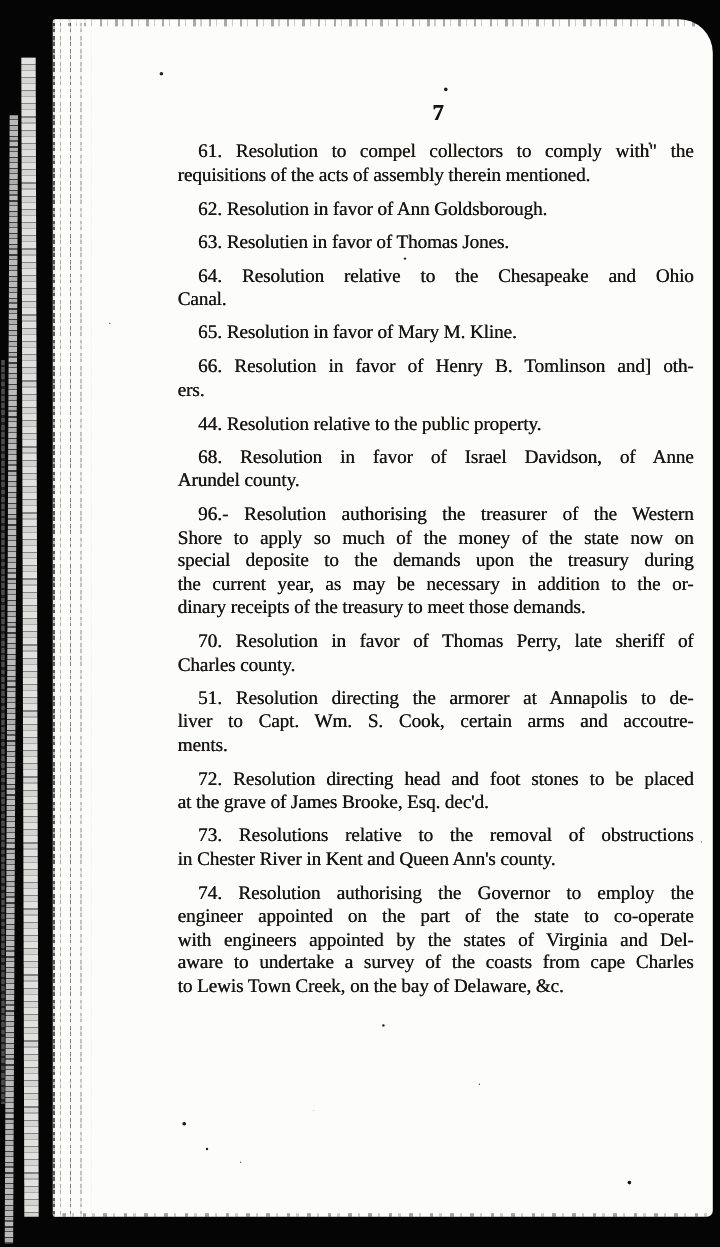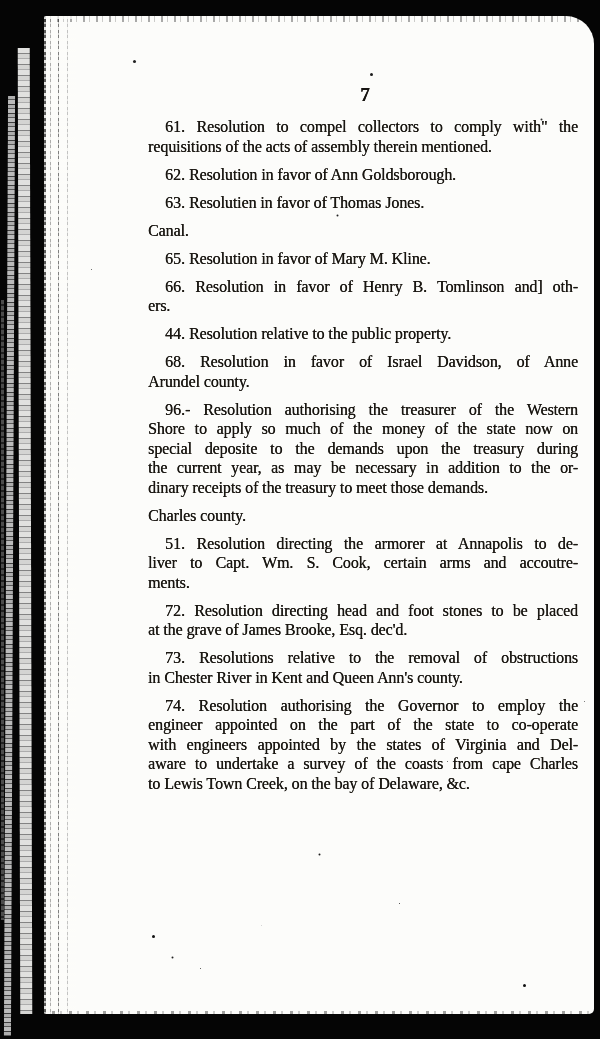--- a/index.html
+++ b/index.html
@@ -100,20 +100,21 @@
           <div class="line first"><b class="num">61.</b> Resolution to compel collectors to comply with" the</div>
           <div class="line last">requisitions of the acts of assembly therein mentioned.</div>
         </div>
         <div class="entry">
           <div class="line first last"><b class="num">62.</b> Resolution in favor of Ann Goldsborough.</div>
         </div>
         <div class="entry">
           <div class="line first last"><b class="num">63.</b> Resolutien in favor of Thomas Jones.</div>
         </div>
         <div class="entry">
+          <div class="line first"><b class="num">64.</b> Resolution relative to the Chesapeake and Ohio</div>
           <div class="line last">Canal.</div>
         </div>
         <div class="entry">
           <div class="line first last"><b class="num">65.</b> Resolution in favor of Mary M. Kline.</div>
         </div>
         <div class="entry">
           <div class="line first"><b class="num">66.</b> Resolution in favor of Henry B. Tomlinson and] oth-</div>
           <div class="line last">ers.</div>
         </div>
         <div class="entry">
@@ -124,20 +125,21 @@
           <div class="line last">Arundel county.</div>
         </div>
         <div class="entry">
           <div class="line first"><b class="num">96.-</b> Resolution authorising the treasurer of the Western</div>
           <div class="line">Shore to apply so much of the money of the state now on</div>
           <div class="line">special deposite to the demands upon the treasury during</div>
           <div class="line">the current year, as may be necessary in addition to the or-</div>
           <div class="line last">dinary receipts of the treasury to meet those demands.</div>
         </div>
         <div class="entry">
+          <div class="line first"><b class="num">70.</b> Resolution in favor of Thomas Perry, late sheriff of</div>
           <div class="line last">Charles county.</div>
         </div>
         <div class="entry">
           <div class="line first"><b class="num">51.</b> Resolution directing the armorer at Annapolis to de-</div>
           <div class="line">liver to Capt. Wm. S. Cook, certain arms and accoutre-</div>
           <div class="line last">ments.</div>
         </div>
         <div class="entry">
           <div class="line first"><b class="num">72.</b> Resolution directing head and foot stones to be placed</div>
           <div class="line last">at the grave of James Brooke, Esq. dec'd.</div>

